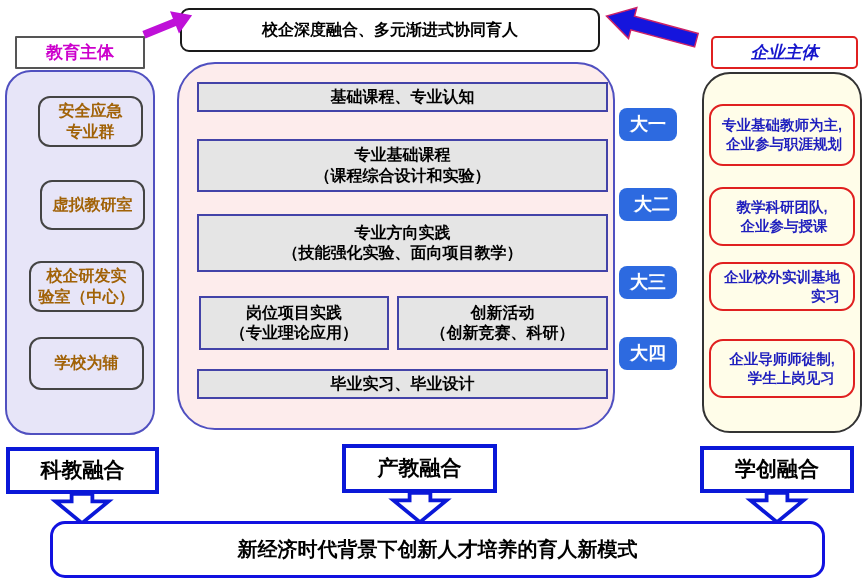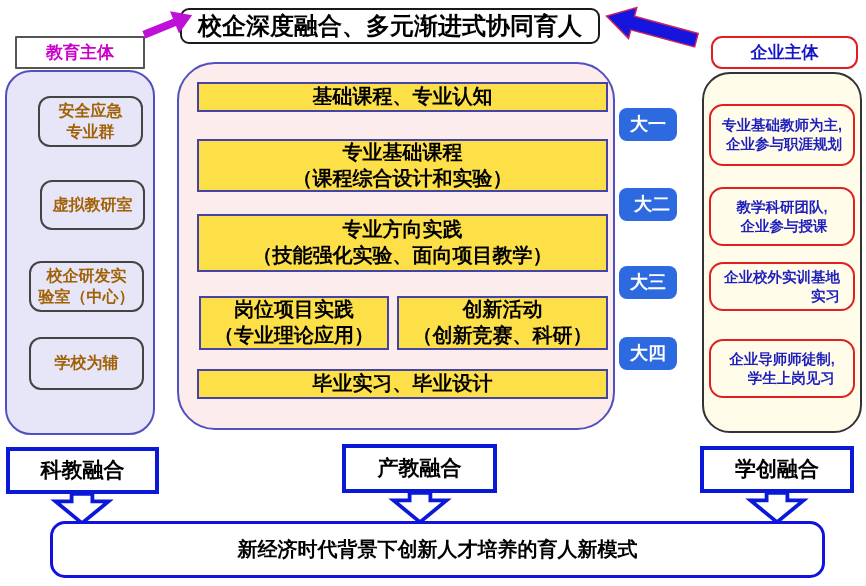--- a/index.html
+++ b/index.html
@@ -4,35 +4,35 @@
 <style>
   html,body{margin:0;padding:0;background:#ffffff;}
   .canvas{
     position:relative;width:866px;height:586px;background:#ffffff;
     font-family:"Liberation Sans","DejaVu Sans",sans-serif;
     overflow:hidden;
   }
   .box{position:absolute;display:flex;align-items:center;justify-content:center;
        text-align:center;box-sizing:border-box;font-weight:bold;white-space:pre-line;line-height:1.28;}
   
-  .title-box{left:180px;top:8px;width:420px;height:36px;border:2px solid #1a1a1a;border-radius:9px;
-             background:#fff;font-size:24px;color:#000;}
+  .title-box{left:180px;top:8px;width:420px;height:44px;border:2px solid #1a1a1a;border-radius:9px;
+             background:#fff;font-size:16px;color:#000;}
   
   .edu-header{left:15px;top:36px;width:130px;height:33px;border:2px solid #555;border-radius:1px;
               background:#fff;font-size:17px;color:#cc00cc;}
-  .ent-header{left:711px;top:36px;width:147px;height:33px;border:2px solid #e02020;border-radius:11px;
-              background:#fff;font-size:17px;color:#1515cc;}
+  .ent-header{left:711px;top:36px;width:147px;height:33px;border:2px solid #e02020;border-radius:5px;
+              background:#fff;font-size:17px;color:#1515cc;font-style:italic;}
   
   .panel{position:absolute;box-sizing:border-box;}
   .left-panel{left:5px;top:70px;width:150px;height:365px;background:#e7e5f8;border:2px solid #5050c0;border-radius:26px;}
   .center-panel{left:177px;top:62px;width:438px;height:368px;background:#fdecec;border:2px solid #5050c0;border-radius:38px;}
   .right-panel{left:702px;top:72px;width:160px;height:361px;background:#fffde9;border:2px solid #333;border-radius:28px;}
   
   .left-item{background:#e7e5f8;border:2px solid #444;border-radius:12px;font-size:16px;color:#a16207;}
-  .center-item{background:#fde047;border:2px solid #4343a8;font-size:20px;color:#000;}
+  .center-item{background:#e5e5e5;border:2px solid #4343a8;font-size:16px;color:#000;}
   .right-item{background:#fffde9;border:2px solid #e02020;border-radius:14px;font-size:14.5px;color:#1f1fbe;text-align:right;}
   
   .year-tag{width:58px;height:33px;background:#2d6ae0;border-radius:8px;color:#fff;font-size:18px;}
   
   .fusion-box{background:#fff;border:4px solid #0a18d8;font-size:21px;color:#000;}
   .result-box{left:50px;top:521px;width:775px;height:57px;background:#fff;border:3px solid #1212e0;
               border-radius:15px;font-size:20px;color:#000;}
   .arrow-svg{position:absolute;}
 </style>
 </head>

